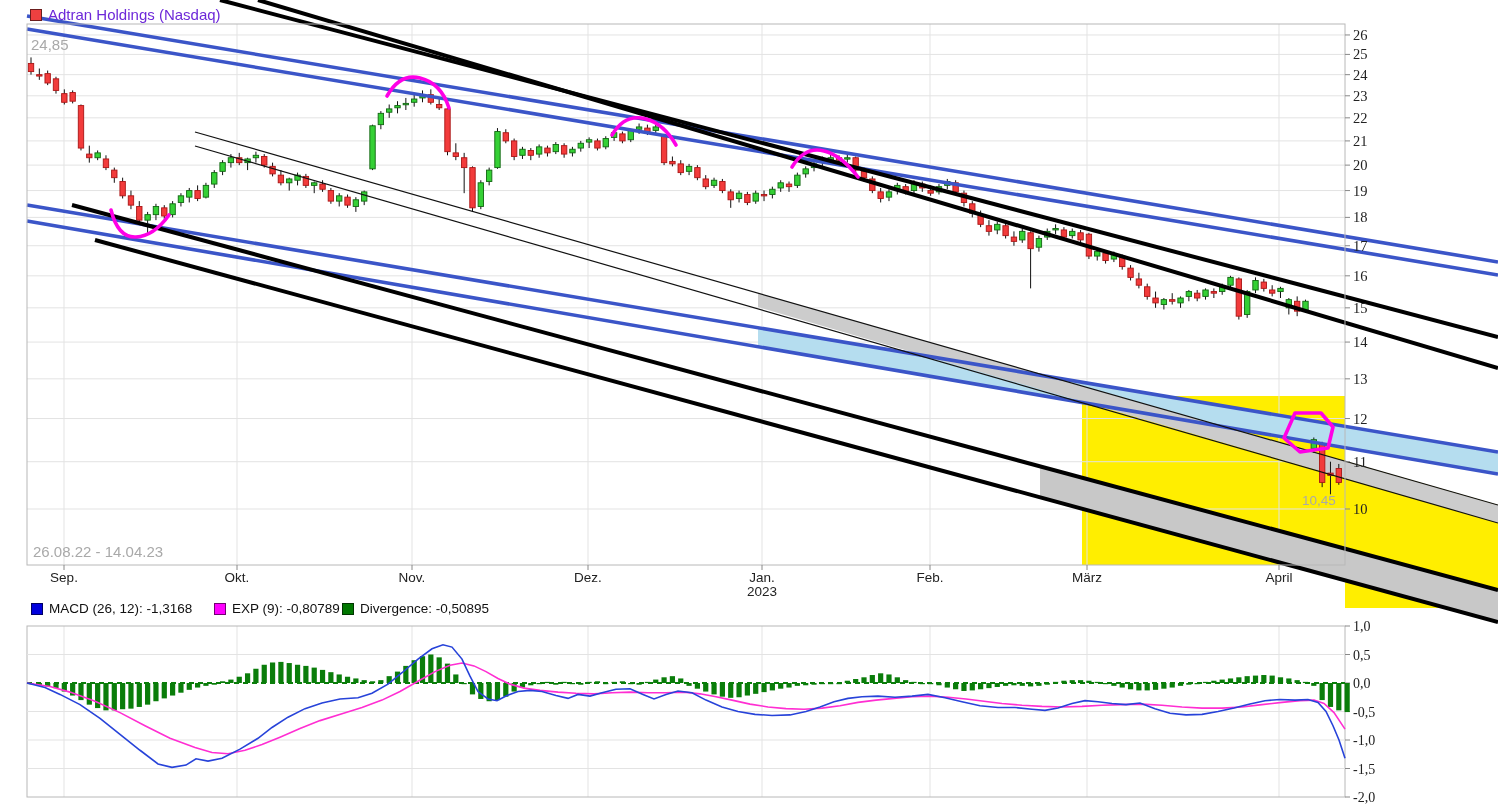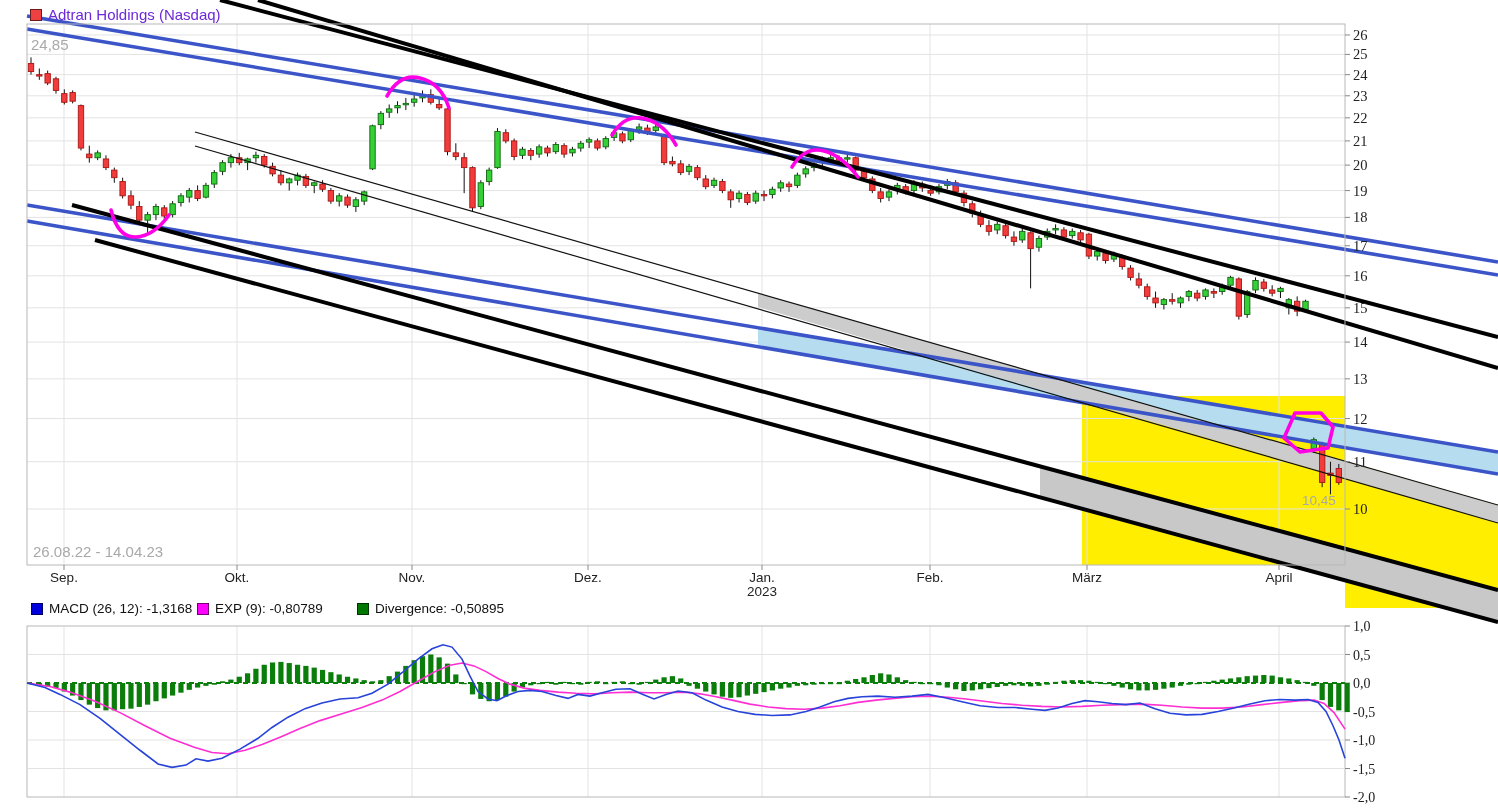--- a/index.html
+++ b/index.html
@@ -643,25 +643,25 @@
         <polyline points="27,683 45,687.56 60,694.4 80,704.66 100,718.34 120,734.3 140,750.26 158,763.94 172,767.36 186,765.08 196,758.81 208,761.09 222,758.24 240,749.12 258,738.29 272,727.46 288,717.2 305,708.65 322,702.95 340,698.96 358,697.82 372,693.26 388,684.14 402,672.74 418,659.06 432,648.8 443,644.81 452,647.09 462,659.06 470,676.16 478,691.55 488,698.96 497,700.67 507,695.54 518,691.55 530,690.41 542,691.55 556,695.54 568,698.39 578,694.4 590,696.11 602,692.69 616,689.27 630,688.7 643,694.4 654,698.96 666,694.4 678,690.98 692,692.69 706,700.1 722,706.94 738,711.5 755,714.35 772,715.49 790,714.92 806,711.5 820,706.94 834,701.81 848,698.39 862,696.68 878,696.11 895,697.25 912,696.11 928,694.4 945,697.82 962,701.81 980,705.8 998,707.51 1015,707.51 1032,709.22 1045,710.36 1058,708.08 1072,703.52 1085,700.67 1098,701.81 1112,703.52 1126,704.66 1140,702.95 1155,708.65 1170,713.21 1186,714.92 1202,714.35 1218,711.5 1234,708.08 1250,704.09 1265,700.67 1280,699.53 1295,700.1 1308,699.53 1318,702.38 1326,711.5 1333,725.75 1339,740 1345,758.24" fill="none" stroke="#2743d9" stroke-width="1.6"></polyline>
       </g>
     </svg>
 
   <div id="main-legend" class="legend-row">
     <span class="swatch" style="background: rgb(238, 64, 64);"></span>
     <span class="t">Adtran Holdings (Nasdaq)</span>
   </div>
 
   <div id="macd-legend" class="legend-row">
-    <span class="item" style="width:166px">
+    <span class="item" style="width:183px">
       <span class="swatch" style="background: rgb(0, 0, 221);"></span>
       <span class="t">MACD (26, 12): -1,3168</span>
     </span>
-    <span class="item" style="width:160px">
+    <span class="item" style="width:128px">
       <span class="swatch" style="background: rgb(255, 0, 255);"></span>
       <span class="t">EXP (9): -0,80789</span>
     </span>
     <span class="item">
       <span class="swatch" style="background: rgb(0, 119, 0);"></span>
       <span class="t">Divergence: -0,50895</span>
     </span>
   </div>
 </div>
 

